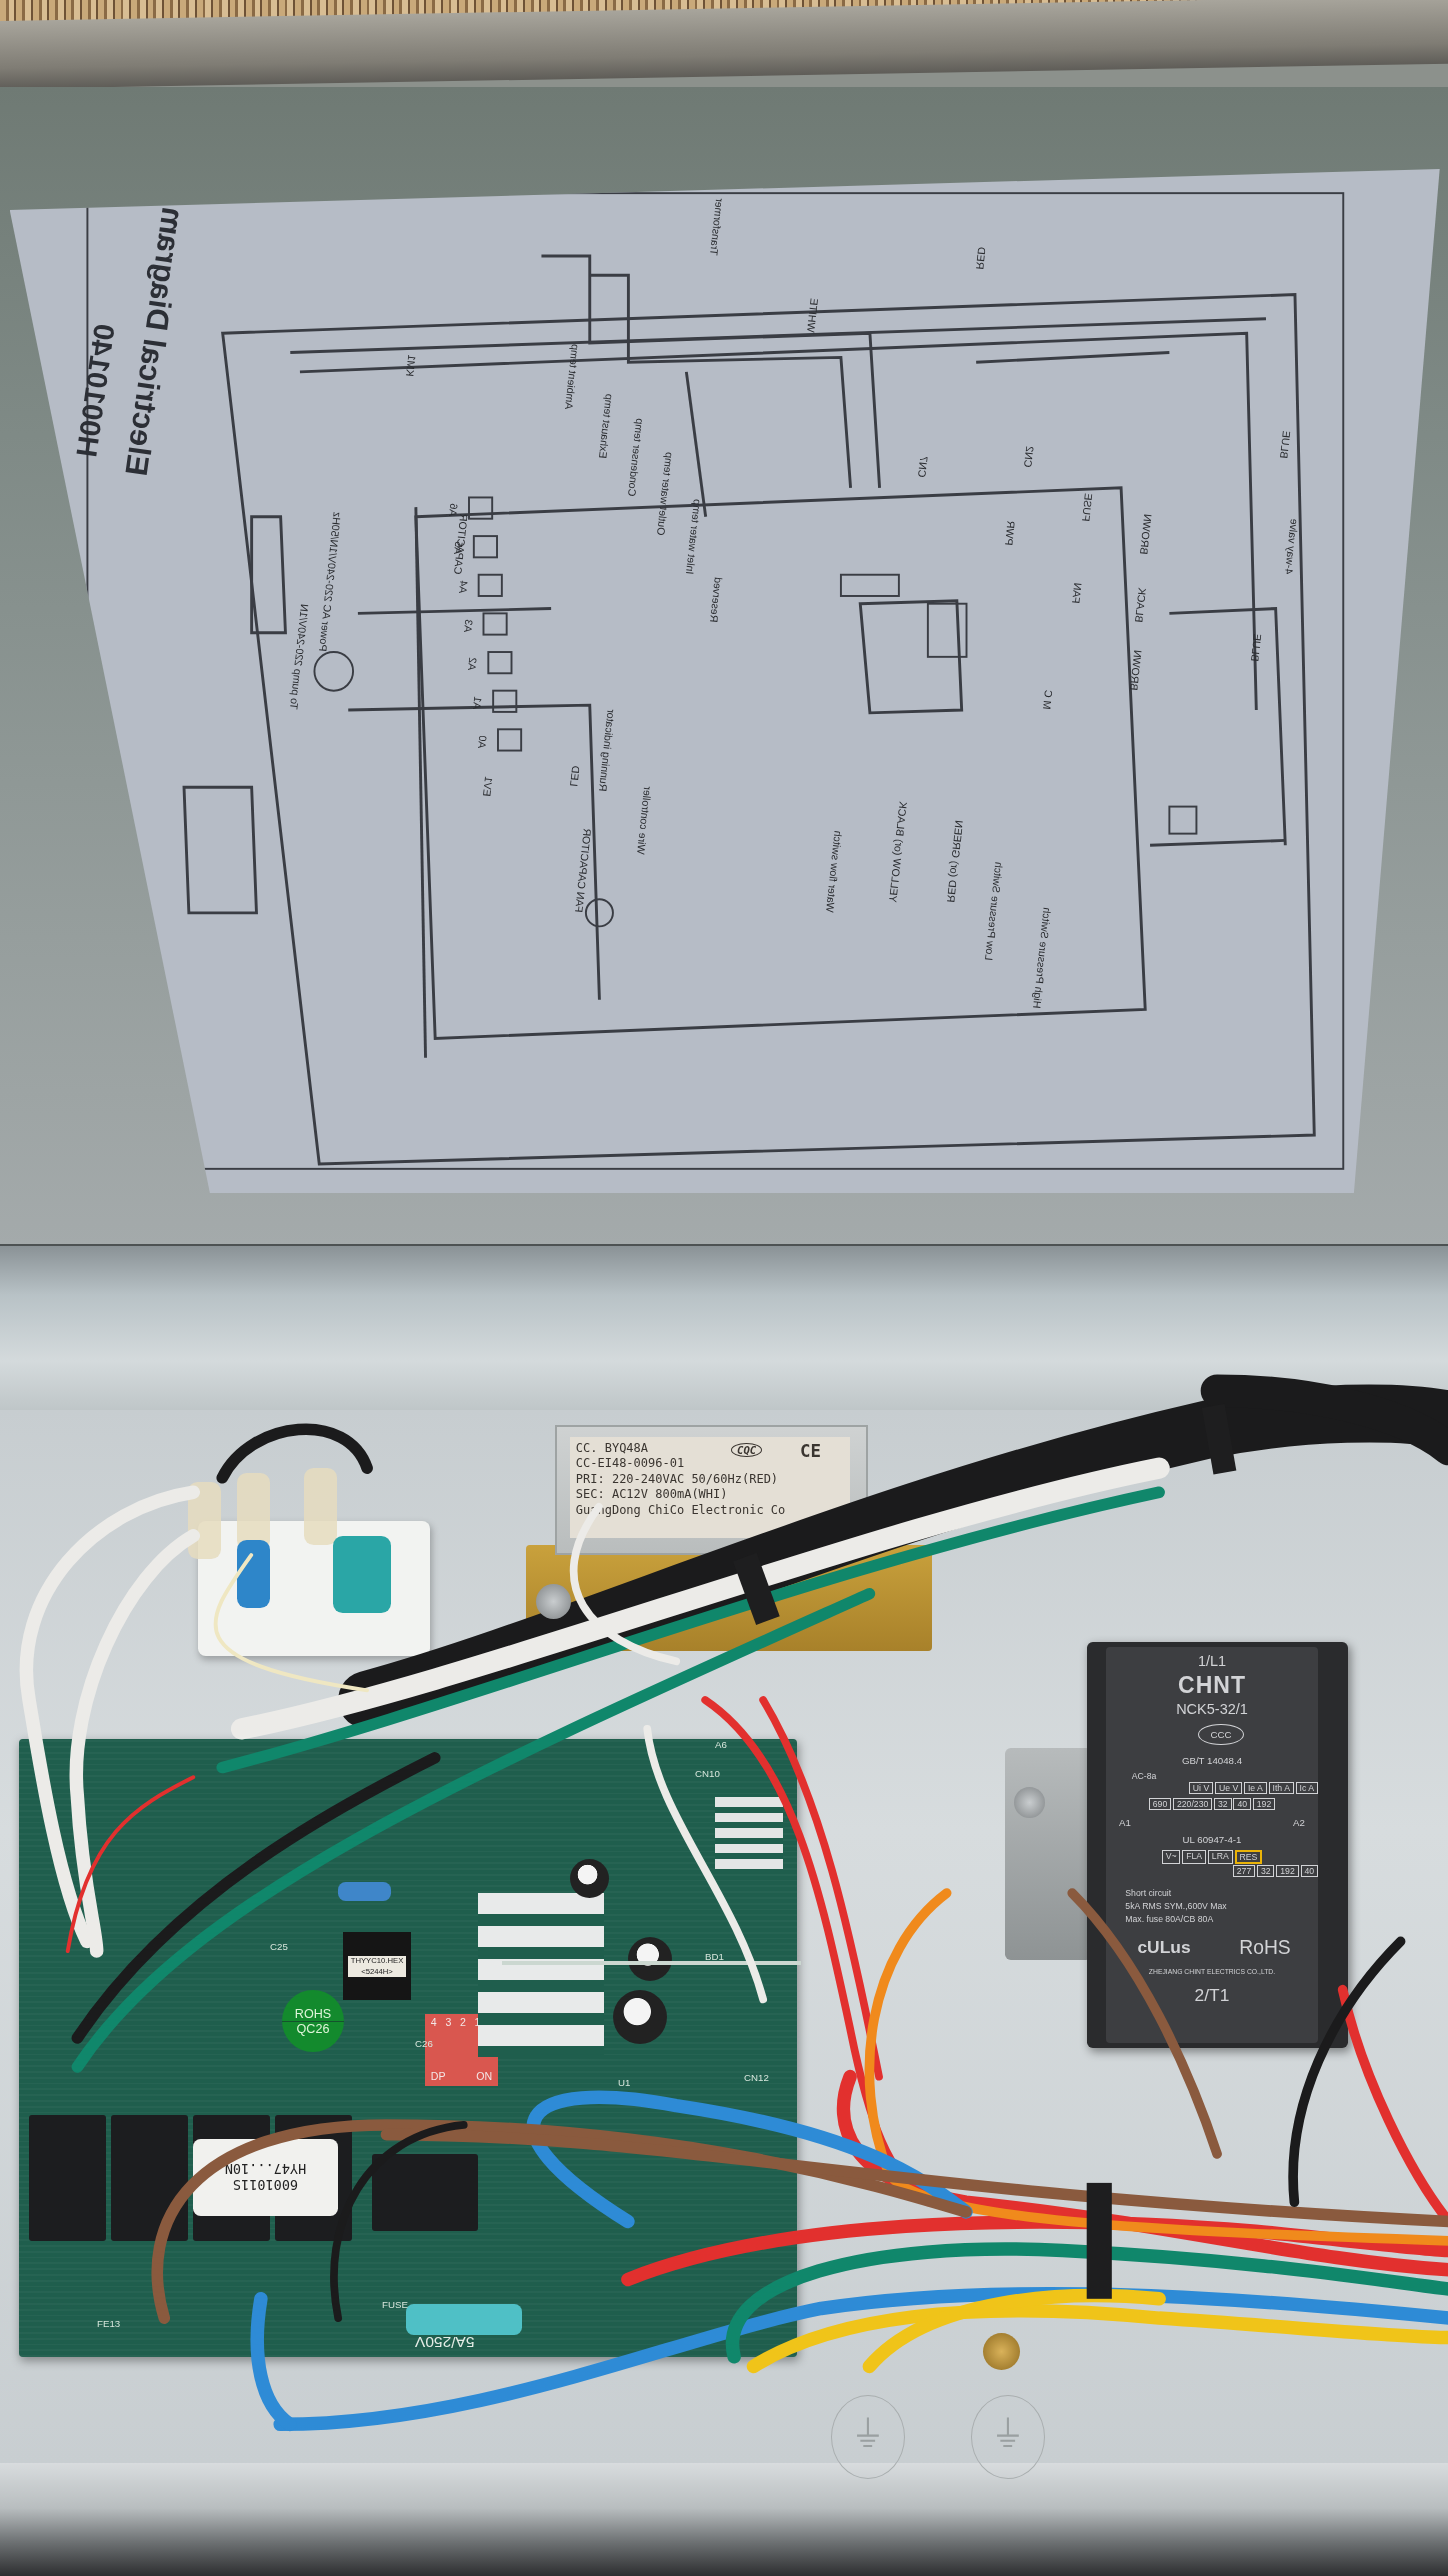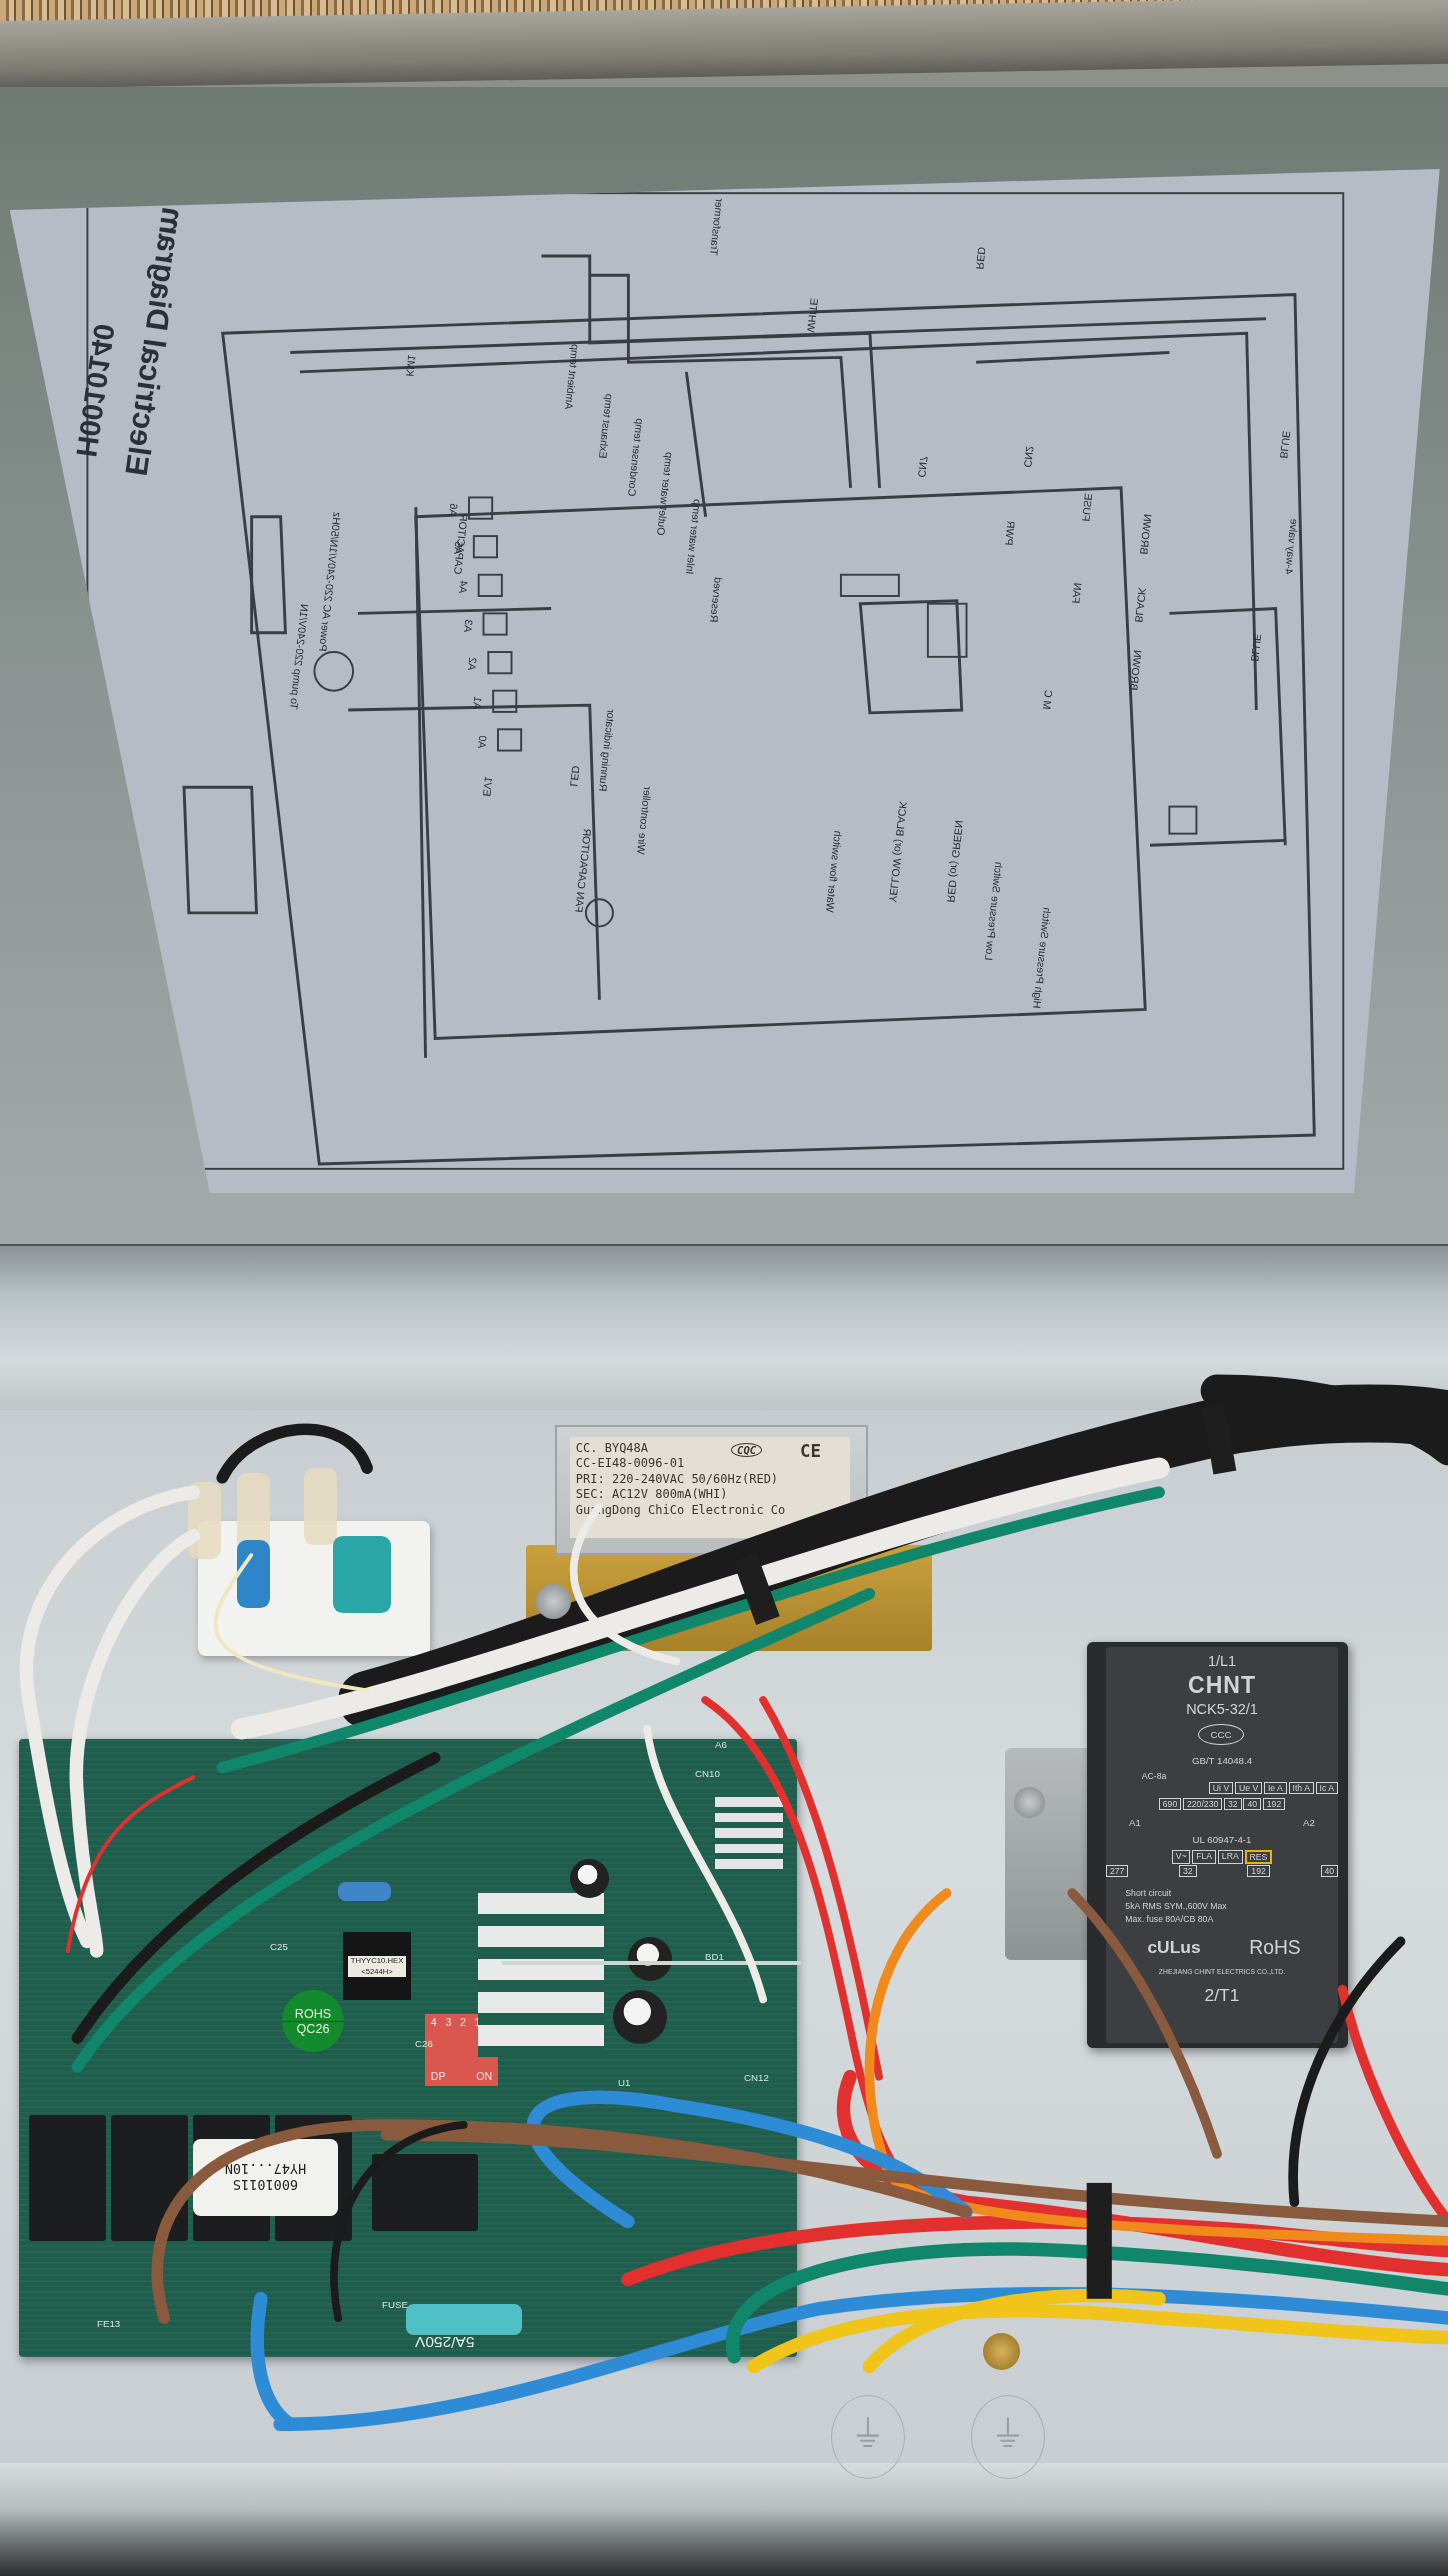--- a/index.html
+++ b/index.html
@@ -44,21 +44,21 @@
   #dip .dp{position:absolute;bottom:3.9px;left:5.8px;}
   #dip .on{position:absolute;bottom:3.9px;right:5.8px;}
   #heatsink{left:478px;top:1893px;width:126px;height:164px;background:repeating-linear-gradient(180deg,#e8eaea 0 21px,#1f5e4d 21px 33px);}
   #heatsink2{left:715px;top:1797px;width:68px;height:77px;background:repeating-linear-gradient(180deg,#e3e5e5 0 9.7px,#1f5e4d 9.7px 15.5px);}
   #fuse{left:406px;top:2304px;width:116px;height:31px;background:#4fc0c6;border-radius:7.7px;}
   #fuse-rating{left:415px;top:2333px;color:#e4ece6;font-size:15.5px;transform:rotate(180deg);}
   .cap{position:absolute;border-radius:50%;background:radial-gradient(circle at 45% 40%,#f4f4f4 0 30%,#222 32%);}
   .silk{position:absolute;color:#d7e6dc;font-size:9.7px;}
   
   #contactor{left:1087px;top:1642px;width:261px;height:406px;background:#2a2b2d;border-radius:5.8px;box-shadow:2.9px 3.9px 9.7px rgba(0,0,0,.4);}
-  #contactor-face{left:1106px;top:1647px;width:232px;height:396px;background:#3d3e41;border-radius:3.9px;color:#d2d3d6;text-align:center;}
+  #contactor-face{left:1106px;top:1647px;width:212px;height:396px;background:#3d3e41;border-radius:3.9px;color:#d2d3d6;text-align:center;}
   #contactor-face .t{position:absolute;left:0;width:100%;}
   #contactor-bracket{left:1005px;top:1748px;width:87px;height:212px;background:linear-gradient(#b7bbbc,#8e9394);border-radius:5.8px;}
   
   svg.wires{position:absolute;left:0;top:0;}
   
   .ground{position:absolute;width:72px;height:82px;border:1.9px solid #a9aeaf;border-radius:50%;color:#9aa0a1;font-size:37px;text-align:center;line-height:77px;}
   
   svg.schem{position:absolute;left:0;top:0;}
 </style>
 </head>
@@ -244,21 +244,21 @@
   </div>
   <span class="t" style="top:170px;left:-87px;font-size:9.7px">A1</span>
   <span class="t" style="top:170px;left:87px;font-size:9.7px">A2</span>
   <span class="t" style="top:187px;font-size:9.7px">UL 60947-4-1</span>
   <div class="t" style="top:203px;display:flex;justify-content:center;gap:1.9px;font-size:8.7px">
     <span style="border:1px solid #d2d3d6;padding:0 2.9px">V~</span>
     <span style="border:1px solid #d2d3d6;padding:0 2.9px">FLA</span>
     <span style="border:1px solid #d2d3d6;padding:0 2.9px">LRA</span>
     <span style="border:2px solid #eab308;padding:0 2.9px">RES</span>
   </div>
-  <div class="t" style="top:218px;display:flex;justify-content:space-between;gap:1.9px;font-size:8.7px">
+  <div class="t" style="top:218px;display:flex;justify-content:flex-end;gap:1.9px;font-size:8.7px">
     <span style="border:1px solid #d2d3d6;padding:0 2.9px">277</span>
     <span style="border:1px solid #d2d3d6;padding:0 2.9px">32</span>
     <span style="border:1px solid #d2d3d6;padding:0 2.9px">192</span>
     <span style="border:1px solid #d2d3d6;padding:0 2.9px">40</span>
   </div>
   <span class="t" style="top:241px;font-size:8.7px;text-align:left;left:19.3px">Short circuit</span>
   <span class="t" style="top:254px;font-size:8.7px;text-align:left;left:19.3px">5kA RMS SYM.,600V Max</span>
   <span class="t" style="top:267px;font-size:8.7px;text-align:left;left:19.3px">Max. fuse 80A/CB 80A</span>
   <span class="t" style="top:290px;left:-48px;font-size:17.4px;font-weight:bold">cULus</span>
   <span class="t" style="top:290px;left:53px;font-size:19.3px">RoHS</span>

